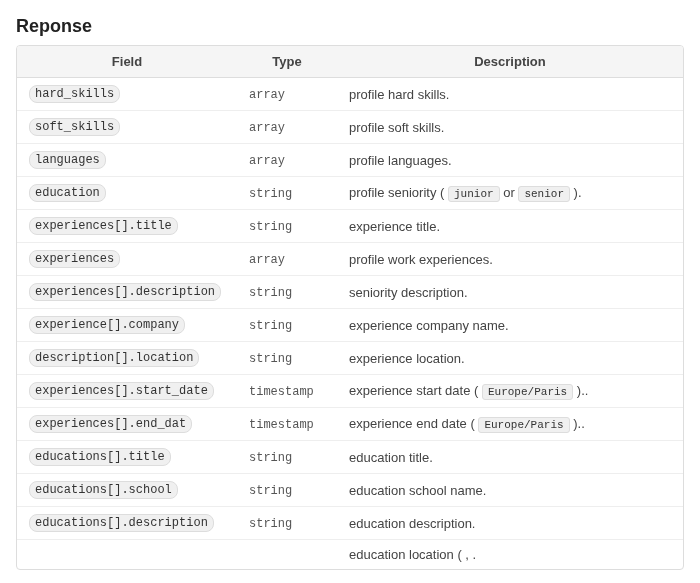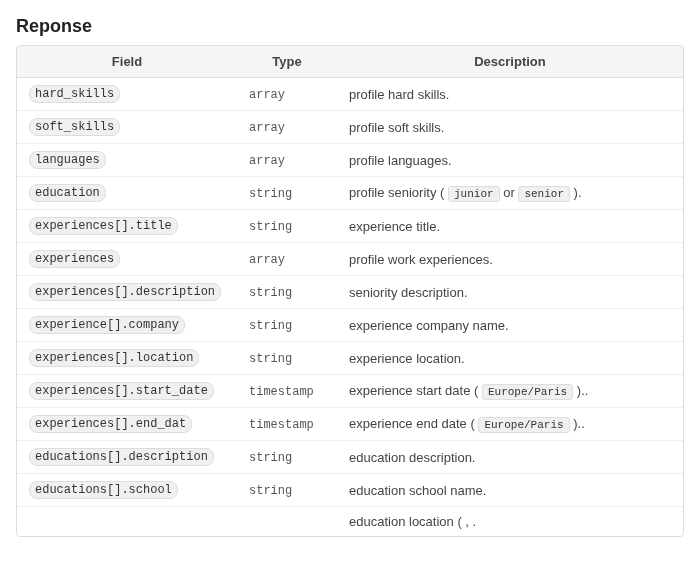--- a/index.html
+++ b/index.html
@@ -132,43 +132,48 @@
           <td class="field-cell"><span class="code">experiences[].description</span></td>
           <td class="type-cell"><span class="type-code">string</span></td>
           <td class="desc-cell"><span>seniority description.</span></td>
         </tr>
         <tr>
           <td class="field-cell"><span class="code">experience[].company</span></td>
           <td class="type-cell"><span class="type-code">string</span></td>
           <td class="desc-cell"><span>experience company name.</span></td>
         </tr>
         <tr>
-          <td class="field-cell"><span class="code">experiences[].location</span></td>
+          <td class="field-cell"><span class="code">description[].location</span></td>
           <td class="type-cell"><span class="type-code">string</span></td>
           <td class="desc-cell"><span>experience location.</span></td>
         </tr>
         <tr>
           <td class="field-cell"><span class="code">experiences[].start_date</span></td>
           <td class="type-cell"><span class="type-code">timestamp</span></td>
           <td class="desc-cell">experience start date ( <span class="desc-code">Europe/Paris</span> )..</td>
         </tr>
         <tr>
           <td class="field-cell"><span class="code">experiences[].end_dat</span></td>
           <td class="type-cell"><span class="type-code">timestamp</span></td>
           <td class="desc-cell">experience end date ( <span class="desc-code">Europe/Paris</span> )..</td>
         </tr>
         <tr>
-          <td class="field-cell"><span class="code">educations[].description</span></td>
+          <td class="field-cell"><span class="code">educations[].title</span></td>
           <td class="type-cell"><span class="type-code">string</span></td>
-          <td class="desc-cell"><span>education description.</span></td>
+          <td class="desc-cell"><span>education title.</span></td>
         </tr>
         <tr>
           <td class="field-cell"><span class="code">educations[].school</span></td>
           <td class="type-cell"><span class="type-code">string</span></td>
           <td class="desc-cell"><span>education school name.</span></td>
+        </tr>
+        <tr>
+          <td class="field-cell"><span class="code">educations[].description</span></td>
+          <td class="type-cell"><span class="type-code">string</span></td>
+          <td class="desc-cell"><span>education description.</span></td>
         </tr>
         <tr>
           <td class="field-cell"></td>
           <td class="type-cell"></td>
           <td class="desc-cell">education location ( ,  .</td>
         </tr>
       </tbody>
   </table>
 </div>
 

